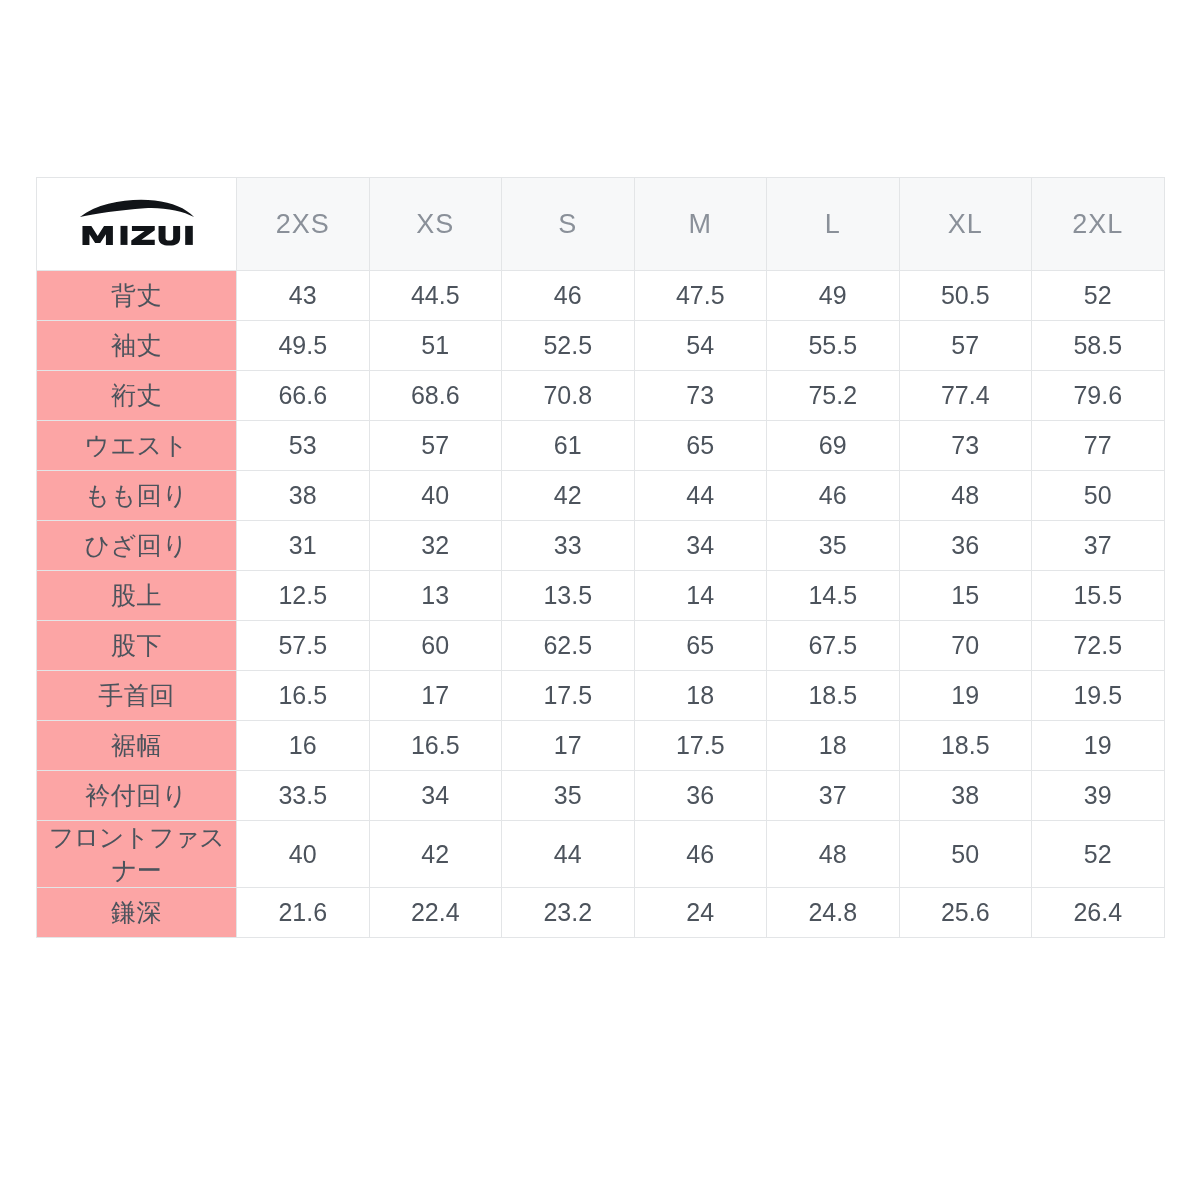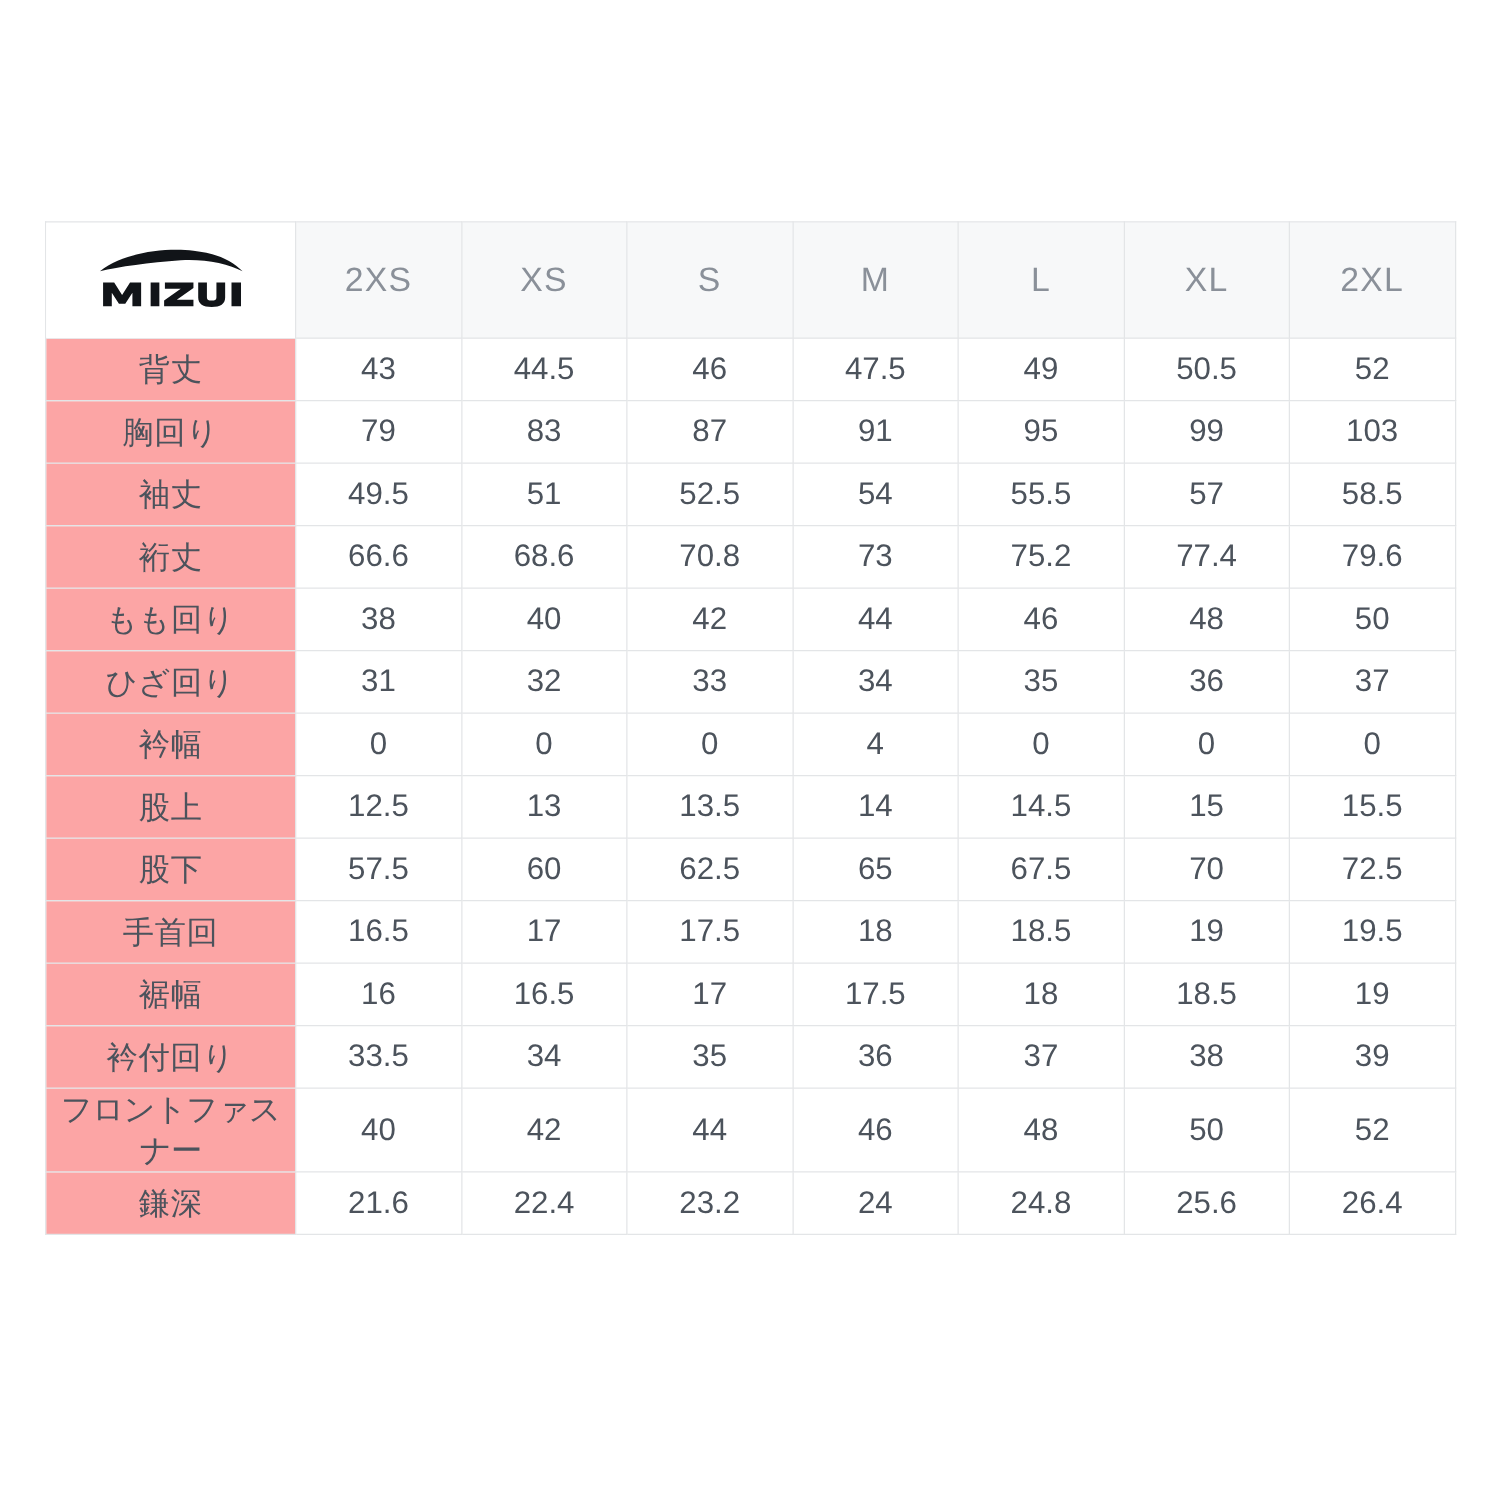--- a/index.html
+++ b/index.html
@@ -132,80 +132,70 @@
           <td class="row-label">背丈</td>
           <td class="value-cell">43</td>
           <td class="value-cell">44.5</td>
           <td class="value-cell">46</td>
           <td class="value-cell">47.5</td>
           <td class="value-cell">49</td>
           <td class="value-cell">50.5</td>
           <td class="value-cell">52</td>
         </tr>
         <tr class="data-row">
-          <td class="row-label">胸回り</td>
-          <td class="value-cell">79</td>
-          <td class="value-cell">83</td>
-          <td class="value-cell">87</td>
-          <td class="value-cell">91</td>
-          <td class="value-cell">95</td>
-          <td class="value-cell">99</td>
-          <td class="value-cell">103</td>
-        </tr>
-        <tr class="data-row">
           <td class="row-label">袖丈</td>
           <td class="value-cell">49.5</td>
           <td class="value-cell">51</td>
           <td class="value-cell">52.5</td>
           <td class="value-cell">54</td>
           <td class="value-cell">55.5</td>
           <td class="value-cell">57</td>
           <td class="value-cell">58.5</td>
         </tr>
         <tr class="data-row">
           <td class="row-label">裄丈</td>
           <td class="value-cell">66.6</td>
           <td class="value-cell">68.6</td>
           <td class="value-cell">70.8</td>
           <td class="value-cell">73</td>
           <td class="value-cell">75.2</td>
           <td class="value-cell">77.4</td>
           <td class="value-cell">79.6</td>
         </tr>
         <tr class="data-row">
+          <td class="row-label">ウエスト</td>
+          <td class="value-cell">53</td>
+          <td class="value-cell">57</td>
+          <td class="value-cell">61</td>
+          <td class="value-cell">65</td>
+          <td class="value-cell">69</td>
+          <td class="value-cell">73</td>
+          <td class="value-cell">77</td>
+        </tr>
+        <tr class="data-row">
           <td class="row-label">もも回り</td>
           <td class="value-cell">38</td>
           <td class="value-cell">40</td>
           <td class="value-cell">42</td>
           <td class="value-cell">44</td>
           <td class="value-cell">46</td>
           <td class="value-cell">48</td>
           <td class="value-cell">50</td>
         </tr>
         <tr class="data-row">
           <td class="row-label">ひざ回り</td>
           <td class="value-cell">31</td>
           <td class="value-cell">32</td>
           <td class="value-cell">33</td>
           <td class="value-cell">34</td>
           <td class="value-cell">35</td>
           <td class="value-cell">36</td>
           <td class="value-cell">37</td>
         </tr>
         <tr class="data-row">
-          <td class="row-label">衿幅</td>
-          <td class="value-cell">0</td>
-          <td class="value-cell">0</td>
-          <td class="value-cell">0</td>
-          <td class="value-cell">4</td>
-          <td class="value-cell">0</td>
-          <td class="value-cell">0</td>
-          <td class="value-cell">0</td>
-        </tr>
-        <tr class="data-row">
           <td class="row-label">股上</td>
           <td class="value-cell">12.5</td>
           <td class="value-cell">13</td>
           <td class="value-cell">13.5</td>
           <td class="value-cell">14</td>
           <td class="value-cell">14.5</td>
           <td class="value-cell">15</td>
           <td class="value-cell">15.5</td>
         </tr>
         <tr class="data-row">

